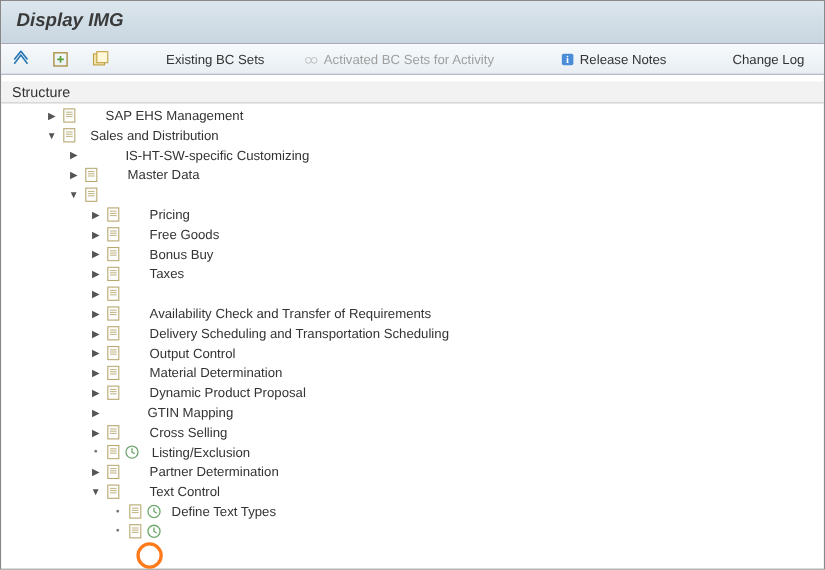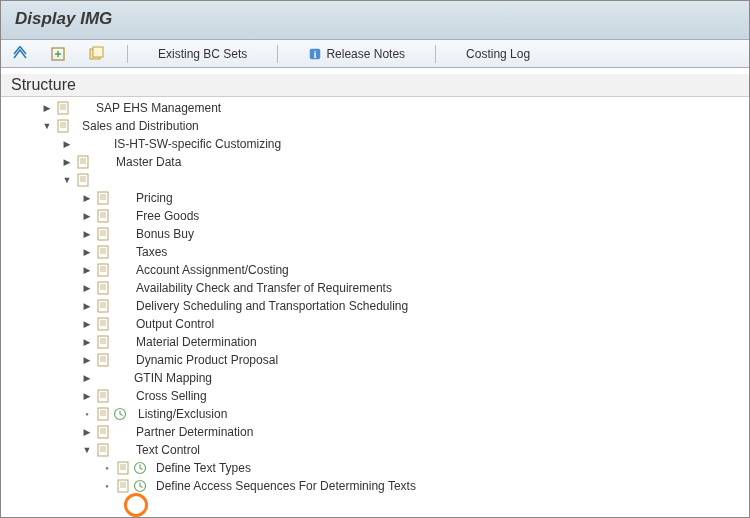--- a/index.html
+++ b/index.html
@@ -62,21 +62,21 @@
     font-size: 12px;
     white-space: nowrap;
   }
   .tb-btn.disabled { color: #a0a0a0; cursor: default; }
   .content {
     padding: 6px 0 0 0;
     height: calc(100% - 72px);
     overflow: hidden;
   }
   .structure-hdr {
-    font-size: 16px;
+    font-size: 13px;
     color: #333;
     padding: 2px 0 2px 10px;
     border-bottom: 1px solid #ccc;
     background: #f2f2f2;
   }
   .tree {
     padding: 2px 0 0 10px;
     font-size: 12px;
     line-height: 18px;
   }
@@ -155,31 +155,38 @@
     <button class="tb-icon">
       <svg width="16" height="16" viewBox="0 0 16 16">
           <rect x="2" y="3" width="10" height="10" fill="#f3e5b0" stroke="#c0a040"></rect>
           <rect x="5" y="1" width="10" height="10" fill="#fff7d8" stroke="#c0a040"></rect>
         </svg>
     </button>
     <div class="tb-sep"></div>
     <div class="tb-btn">
       <span>Existing BC Sets</span>
     </div>
+    <div class="tb-btn disabled">
+      <svg width="14" height="14" viewBox="0 0 16 16">
+          <circle cx="5" cy="9" r="3" fill="none" stroke="#bbb"></circle>
+          <circle cx="11" cy="9" r="3" fill="none" stroke="#bbb"></circle>
+        </svg>
+      <span>Activated BC Sets for Activity</span>
+    </div>
     <div class="tb-sep"></div>
     <div class="tb-btn">
       <svg width="14" height="14" viewBox="0 0 16 16">
           <rect x="2" y="2" width="12" height="12" rx="2" fill="#4a8cd6"></rect>
           <text x="8" y="12" text-anchor="middle" font-size="11" font-weight="bold" fill="#fff" font-family="Georgia">i</text>
         </svg>
       <span>Release Notes</span>
     </div>
     <div class="tb-sep"></div>
     <div class="tb-btn">
-      <span>Costing Log</span>
+      <span>Change Log</span>
     </div>
   </div>
 
   <div class="content">
     <div class="structure-hdr">Structure</div>
 
     <div class="tree">
 
       <div class="row">
         <span class="spacer" style="width:30px"></span>
@@ -288,21 +295,20 @@
       <div class="row">
           <span class="spacer" style="width:70px"></span>
           <span class="exp">▶</span>
           <span class="doc-icon">
             <svg width="14" height="14" viewBox="0 0 14 14">
               <rect x="1" y="1" width="10" height="12" fill="#fdfdfd" stroke="#b8a870"></rect>
               <path d="M3 4h6M3 6h6M3 8h6" stroke="#b8a870" stroke-width="0.8"></path>
             </svg>
           </span>
           <span style="width:20px"></span>
-          <span class="lbl">Account Assignment/Costing</span>
         </div>
       <div class="row">
           <span class="spacer" style="width:70px"></span>
           <span class="exp">▶</span>
           <span class="doc-icon">
             <svg width="14" height="14" viewBox="0 0 14 14">
               <rect x="1" y="1" width="10" height="12" fill="#fdfdfd" stroke="#b8a870"></rect>
               <path d="M3 4h6M3 6h6M3 8h6" stroke="#b8a870" stroke-width="0.8"></path>
             </svg>
           </span>
@@ -445,21 +451,20 @@
               <path d="M3 4h6M3 6h6M3 8h6" stroke="#b8a870" stroke-width="0.8"></path>
             </svg>
           </span>
           <span class="clock-icon">
             <svg width="14" height="14" viewBox="0 0 14 14">
               <circle cx="7" cy="7" r="5.5" fill="#fdfdfd" stroke="#6fa96f" stroke-width="1.2"></circle>
               <path d="M7 3.5 L7 7 L9.5 8.5" stroke="#6fa96f" stroke-width="1.2" fill="none"></path>
             </svg>
           </span>
           <span style="width:4px"></span>
-          <span class="lbl">Define Access Sequences For Determining Texts</span>
         </div>
 
     </div>
   </div>
 
   <div class="circle-anno"></div>
 
 </div>
 
 </body></html>

